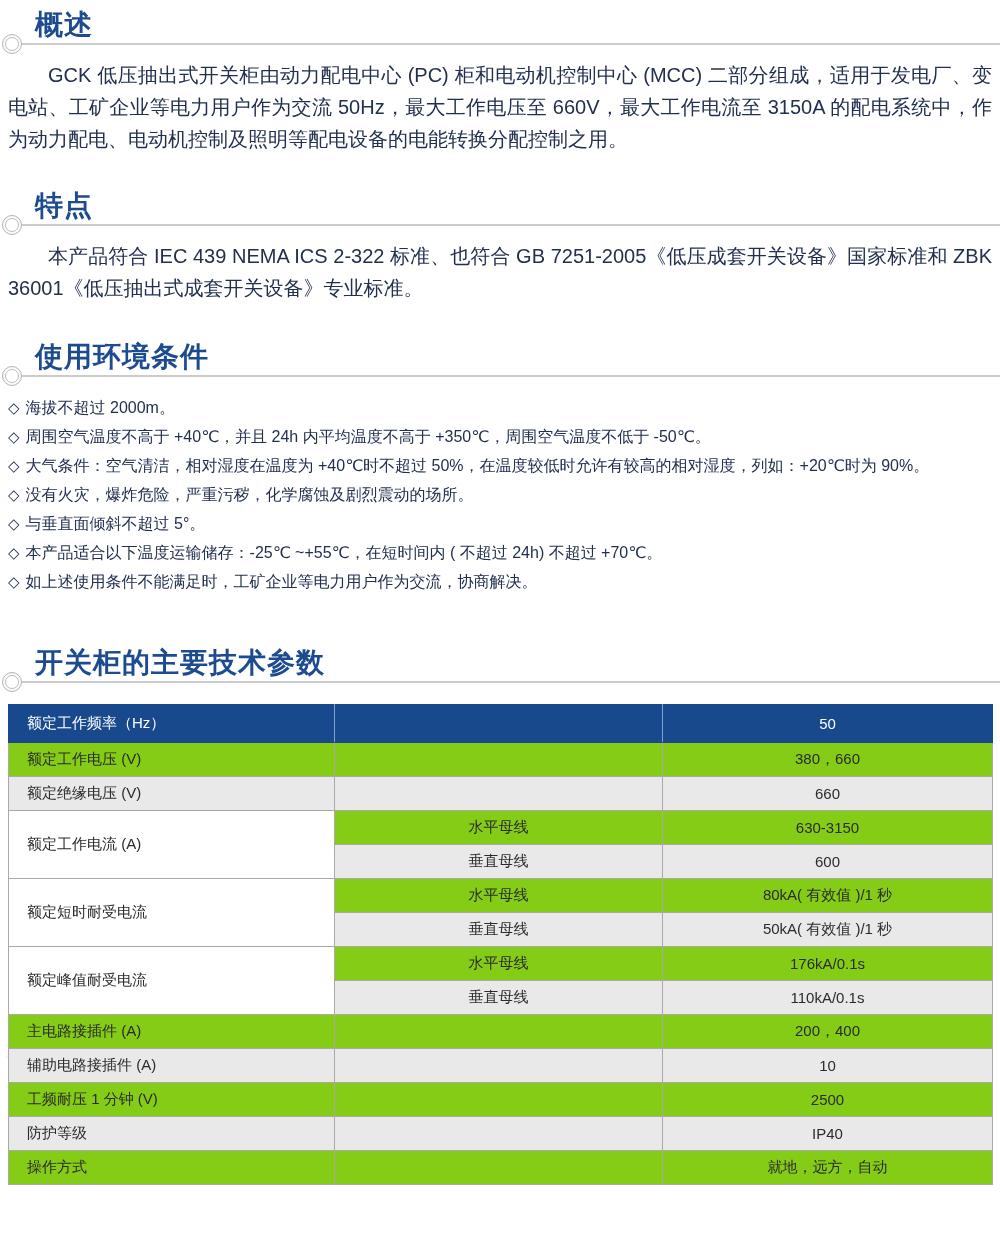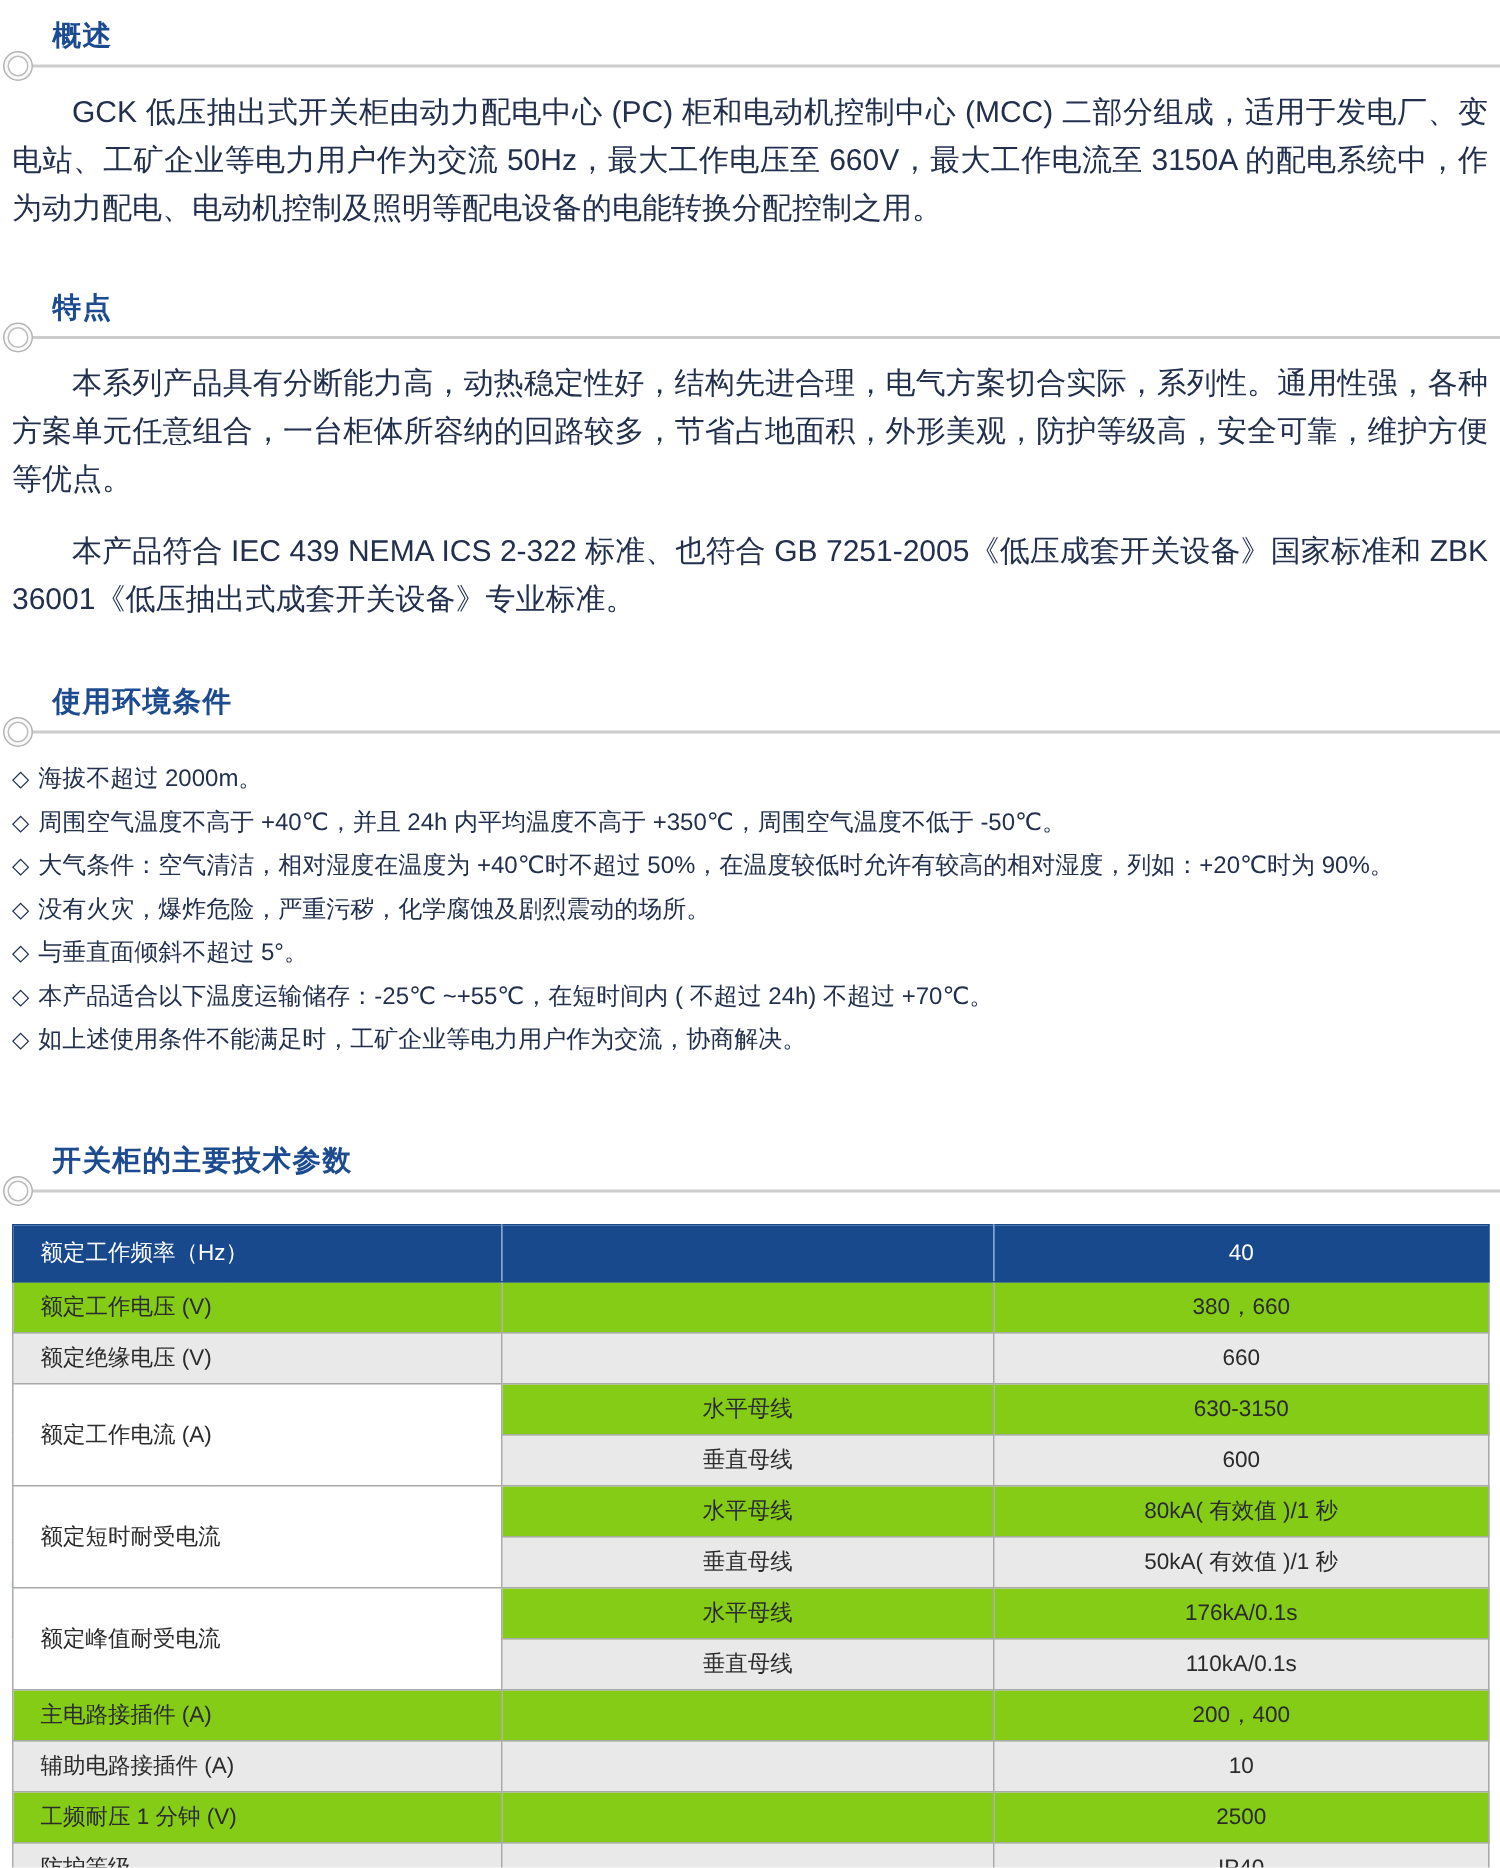--- a/index.html
+++ b/index.html
@@ -11,21 +11,21 @@
     color: #20304f;
   }
   .page { position: relative; z-index: 1; padding: 12px 8px 0 8px; }
 
   
   .watermark { position: absolute; left: 0; top: 820px; z-index: 0; opacity: 0.45; pointer-events: none; }
 
   
   .sec-head { position: relative; }
   .sec-title {
-    margin-left: 27px; font-size: 19px; font-weight: bold; line-height: 26px;
+    margin-left: 27px; font-size: 28px; font-weight: bold; line-height: 26px;
     color: #1d4b90; letter-spacing: 1px;
   }
   .sec-rule { position: relative; height: 2px; background: #cccccc; margin-top: 5px; margin-right: -8px; }
   .ring {
     box-sizing: border-box; position: absolute; left: -6px; top: -9px;
     width: 20px; height: 20px; border: 1px solid #b4b4b4; border-radius: 50%;
     background: #fafafa;
   }
   .ring::after {
     content: ""; position: absolute; inset: 2px;
@@ -87,21 +87,20 @@
     </div>
   </div>
   <p class="para">GCK 低压抽出式开关柜由动力配电中心 (PC) 柜和电动机控制中心 (MCC) 二部分组成，适用于发电厂、变电站、工矿企业等电力用户作为交流 50Hz，最大工作电压至 660V，最大工作电流至 3150A 的配电系统中，作为动力配电、电动机控制及照明等配电设备的电能转换分配控制之用。</p>
 
   <div class="sec-head mt-sec2">
     <h2 class="sec-title">特点</h2>
     <div class="sec-rule">
       <span class="ring"></span>
     </div>
   </div>
-  <p class="para">本系列产品具有分断能力高，动热稳定性好，结构先进合理，电气方案切合实际，系列性。通用性强，各种方案单元任意组合，一台柜体所容纳的回路较多，节省占地面积，外形美观，防护等级高，安全可靠，维护方便等优点。</p>
   <p class="para">本产品符合 IEC 439 NEMA ICS 2-322 标准、也符合 GB 7251-2005《低压成套开关设备》国家标准和 ZBK 36001《低压抽出式成套开关设备》专业标准。</p>
 
   <div class="sec-head mt-sec3">
     <h2 class="sec-title">使用环境条件</h2>
     <div class="sec-rule">
       <span class="ring"></span>
     </div>
   </div>
   <ul class="env-list">
     <li class="env-item"><span class="bullet">◇</span><span>海拔不超过 2000m。</span></li>
@@ -123,21 +122,21 @@
   <table class="params">
     <colgroup>
         <col class="c1">
         <col class="c2">
         <col class="c3">
       </colgroup>
     <tbody>
         <tr class="thead">
       <td class="label">额定工作频率（Hz）</td>
       <td></td>
-      <td>40</td>
+      <td>50</td>
     </tr>
     <tr>
       <td class="label">额定工作电压 (V)</td>
       <td></td>
       <td>380，660</td>
     </tr>
     <tr class="alt">
       <td class="label">额定绝缘电压 (V)</td>
       <td></td>
       <td>660</td>

